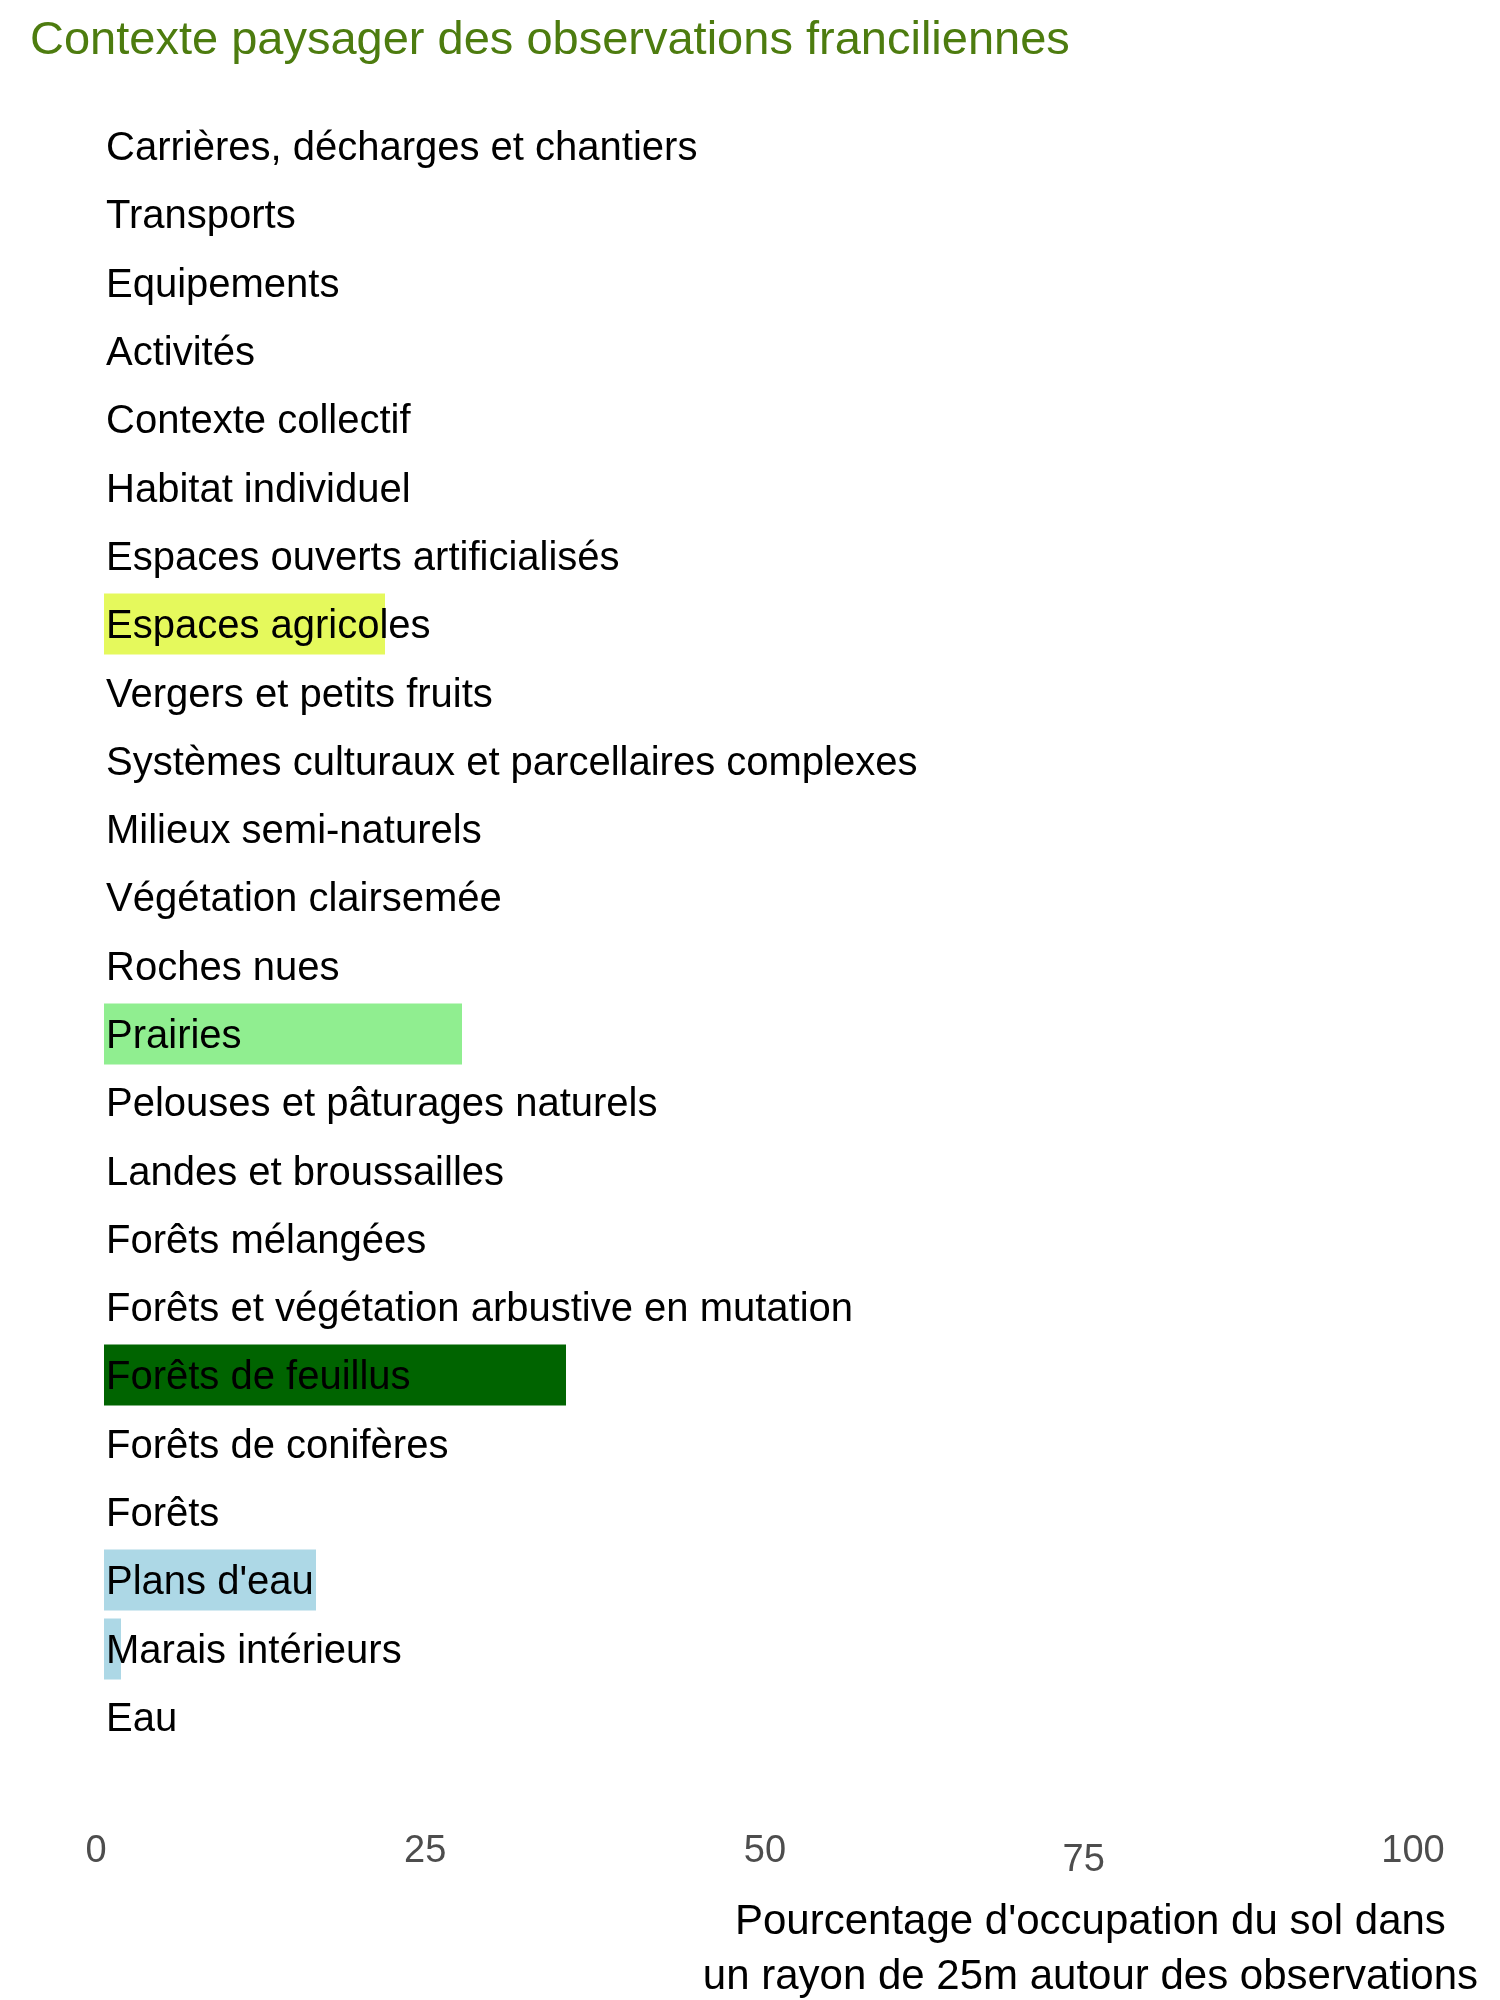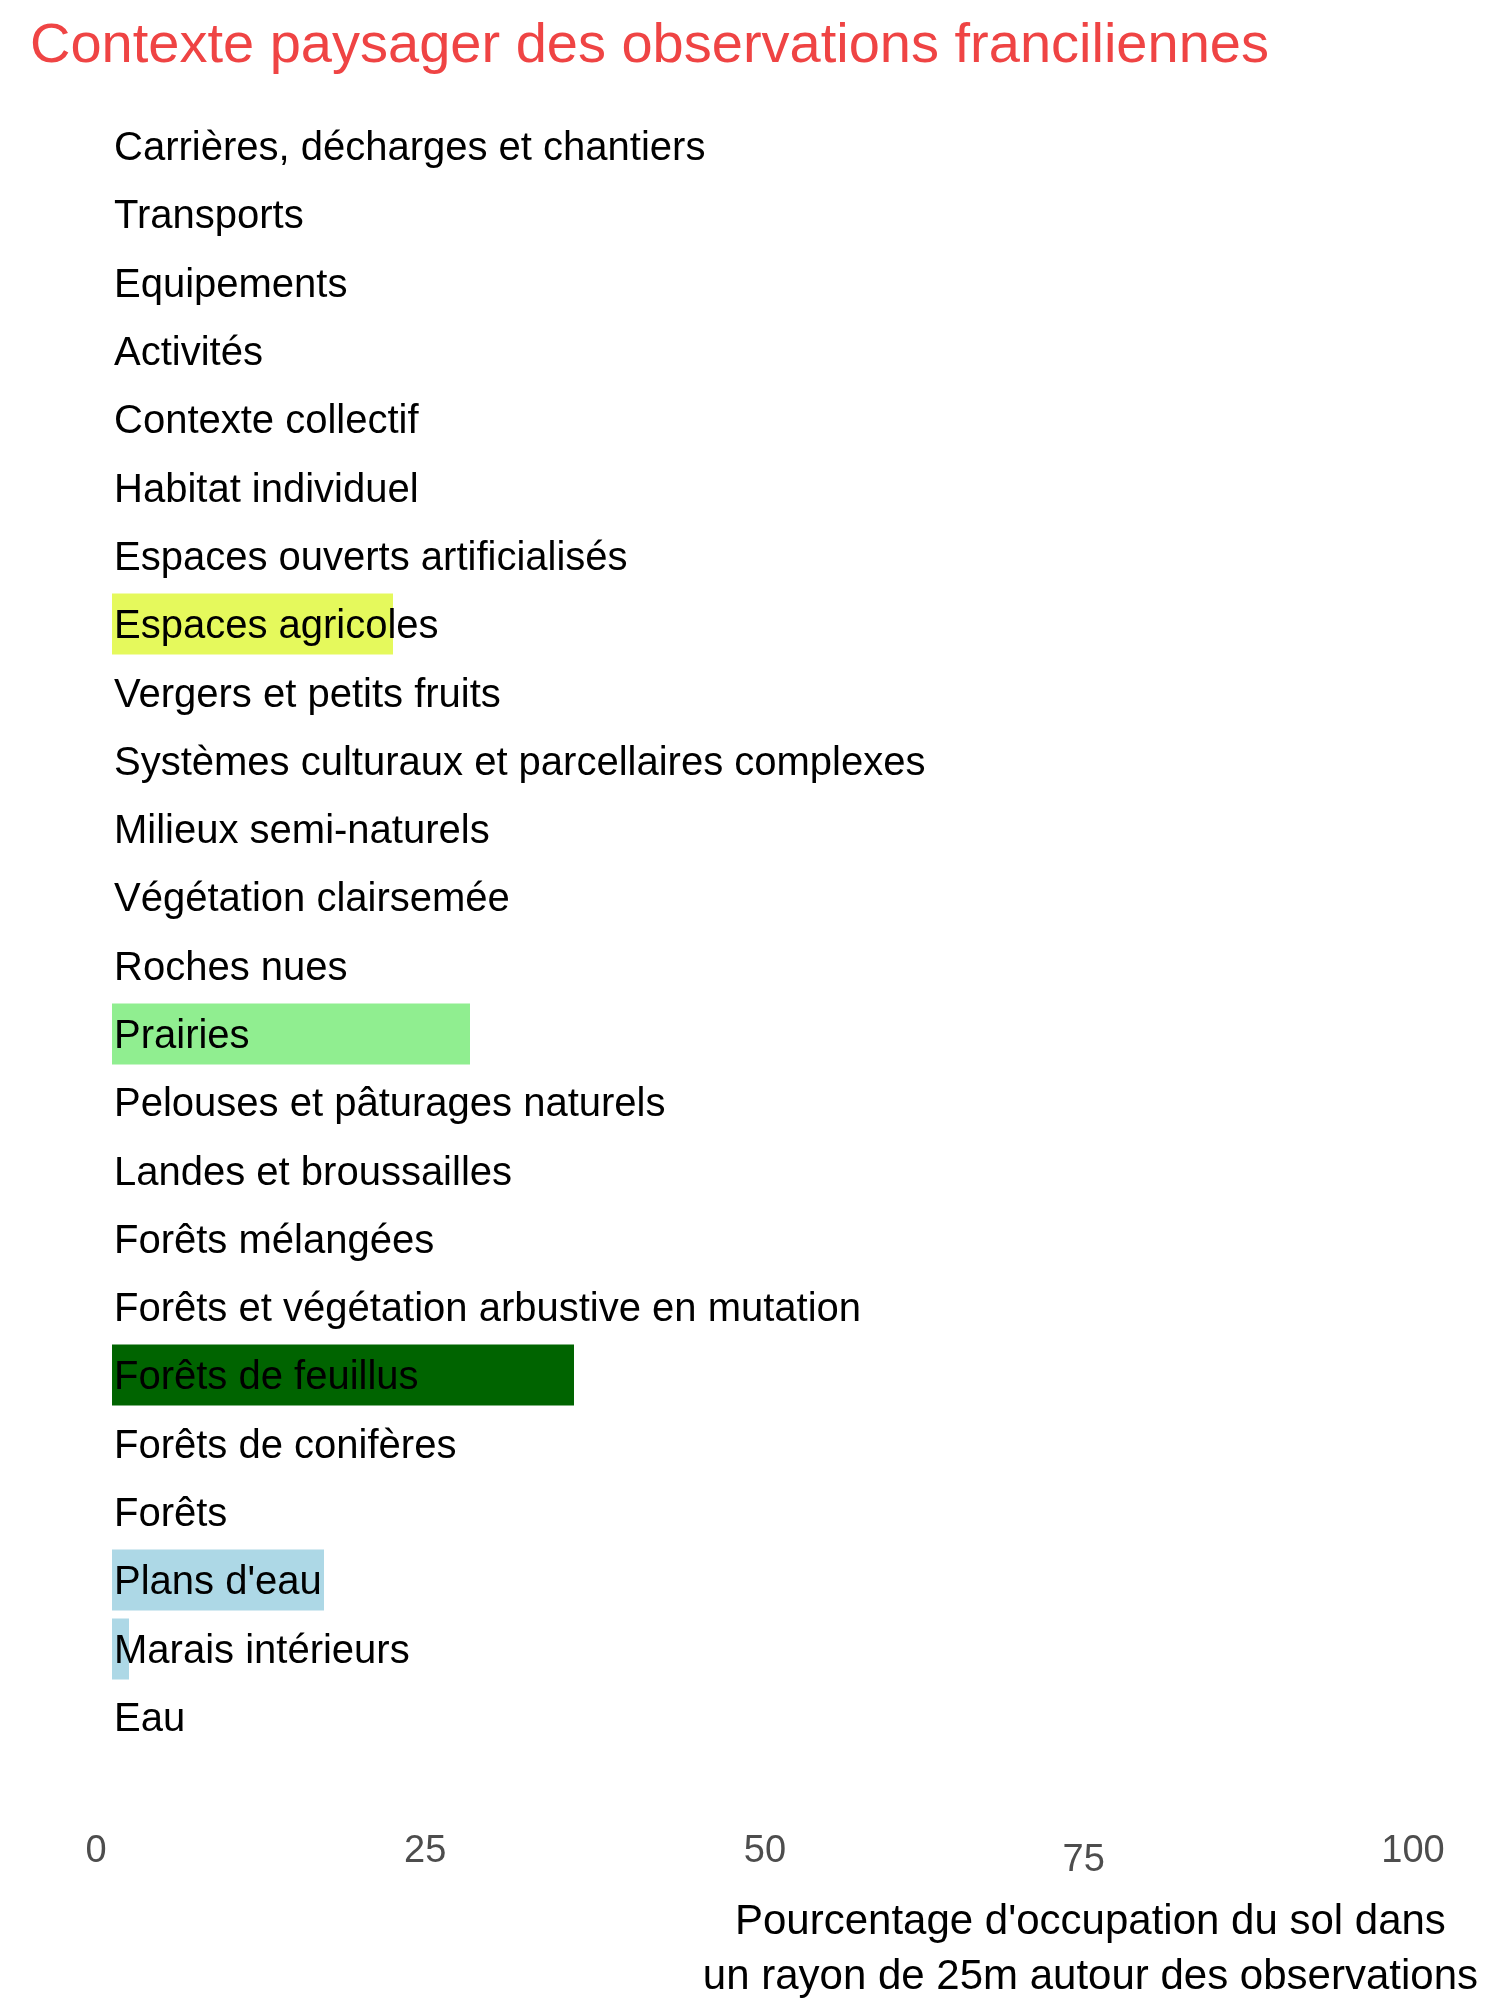--- a/index.html
+++ b/index.html
@@ -8,29 +8,30 @@
     width: 1500px;
     height: 2000px;
     background: #ffffff;
     font-family: "Liberation Sans", sans-serif;
     overflow: hidden;
   }
   .title {
     position: absolute;
     left: 30px;
     top: 10px;
-    font-size: 56px;
-    color: #ef4444;
+    font-size: 47px;
+    color: #4d7c0f;
     white-space: nowrap;
   }
   .rows {
     position: absolute;
-    left: 16px;
+    left: 0;
     top: 112px;
     width: 1356px;
+    padding-left: 8px;
   }
   .row {
     position: relative;
     height: 68.3px;
     width: 1500px;
   }
   .bar {
     position: absolute;
     left: 96px;
     top: 50%;

